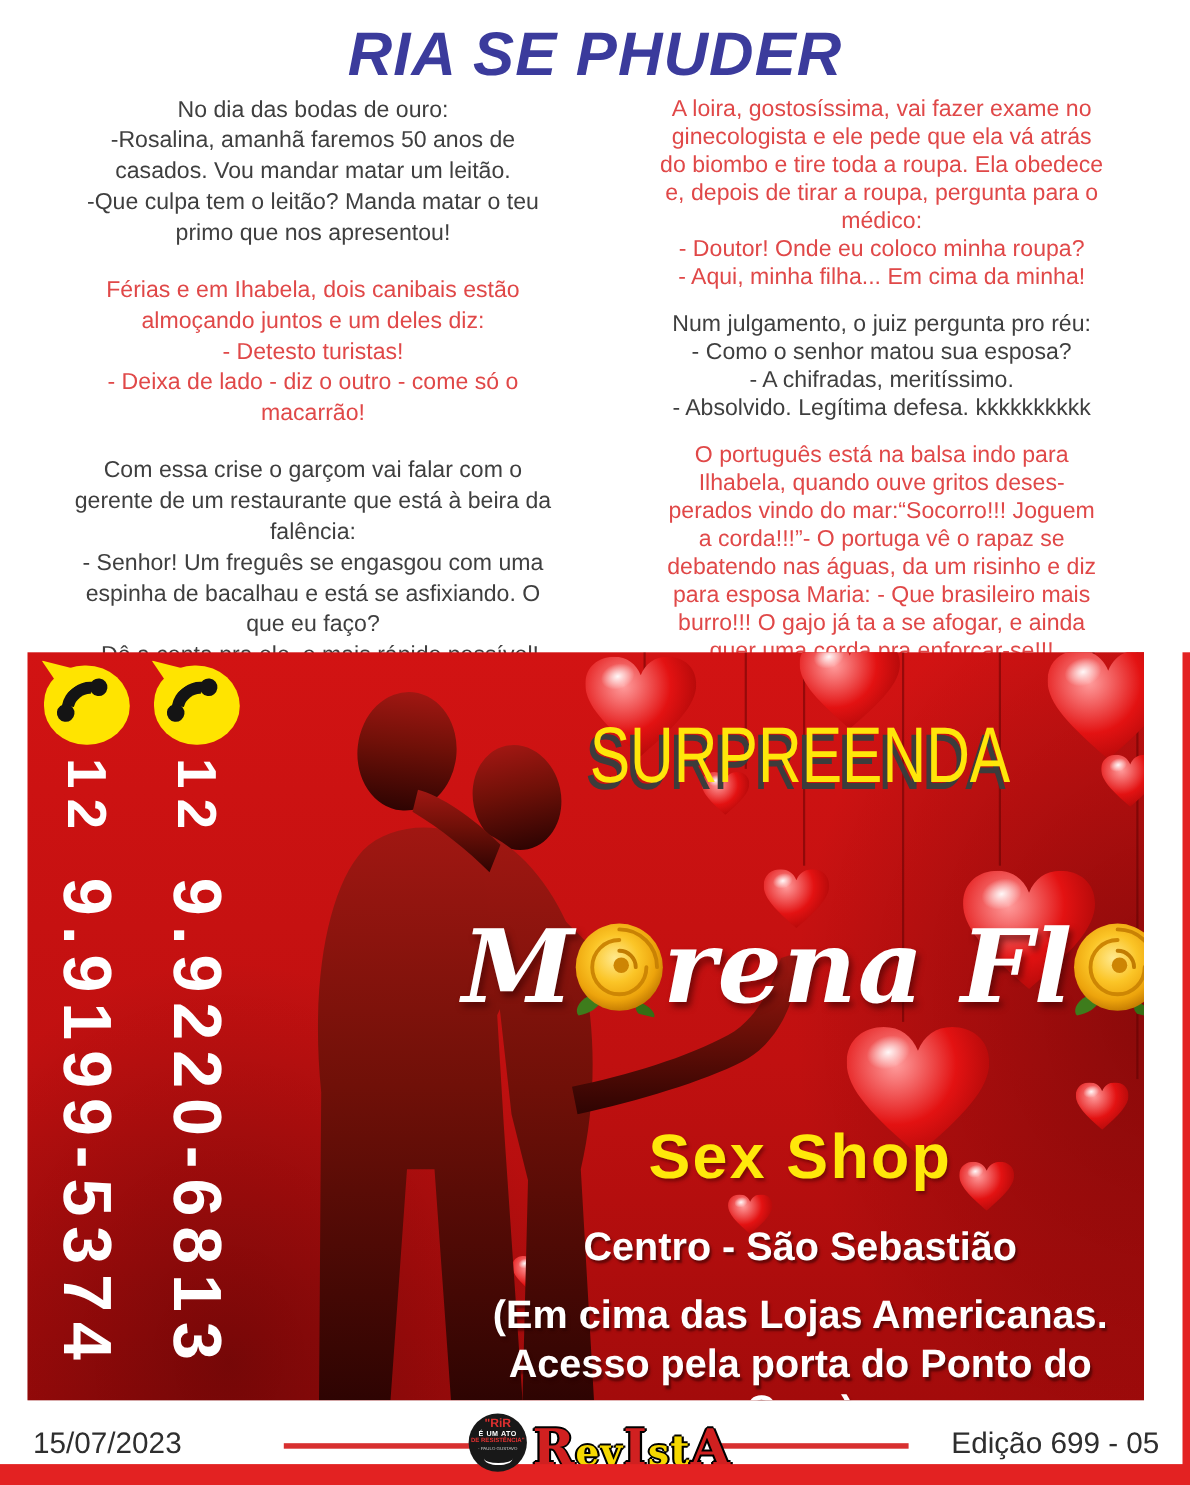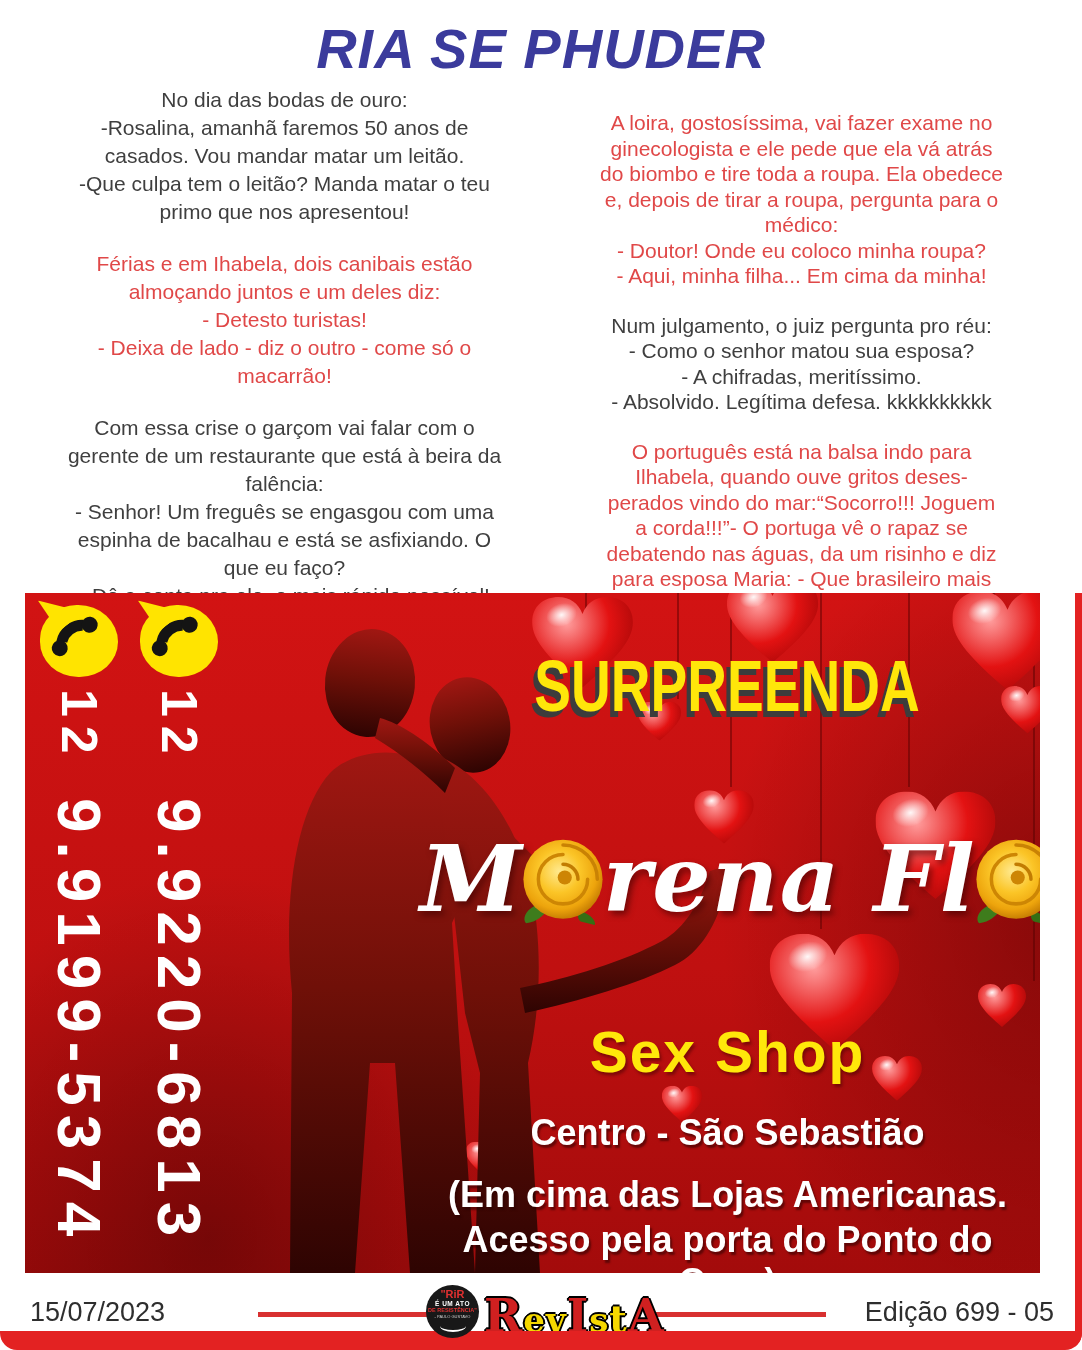--- a/index.html
+++ b/index.html
@@ -1,29 +1,29 @@
 <!DOCTYPE html>
 <html><head>
 <meta charset="utf-8">
 <style>
   * { margin:0; padding:0; box-sizing:border-box; }
   html,body { background:#ffffff; }
   .page { position:relative; width:1082px; height:1350px; background:#fff;
-          font-family:"Liberation Sans", sans-serif; overflow:hidden; margin:0 auto;border-radius:17px; }
+          font-family:"Liberation Sans", sans-serif; overflow:hidden; margin:0 auto; }
 
   
   .title { position:absolute; top:16px; left:0; right:0; text-align:center;
            font-size:56px; font-weight:bold; font-style:italic; color:#3b3b9c; letter-spacing:1px; }
 
   
   .jokes { position:absolute; top:86px; left:26px; width:1034px; display:flex;justify-content:space-between; }
   .col { width:50%; }
   .joke { white-space:pre-line; text-align:center; font-size:21px; }
   .col-left  .joke { line-height:28px; margin-bottom:24px; }
-  .col-right .joke { line-height:25.5px; margin-bottom:17px;margin-top:24px; }
+  .col-right .joke { line-height:25.5px; margin-bottom:17px; }
   .joke.black { color:#3f3f3f; }
   .joke.red   { color:#e04848; }
 
   
   .ad { position:absolute; left:25px; top:593px; width:1015px; height:680px; overflow:hidden;
         background:
           radial-gradient(ellipse 430px 520px at 18% 95%, rgba(40,0,0,.38), transparent 70%),
           radial-gradient(ellipse 520px 640px at 102% 48%, rgba(55,0,0,.42), transparent 65%),
           linear-gradient(180deg, #d21313 0%, #c01010 55%, #a30b0b 100%); }
 
@@ -52,21 +52,21 @@
                      border-top:11px solid #141414; border-radius:50%; }
   .handset::after { content:""; position:absolute; width:16px; height:16px; border-radius:50%;
                     background:#141414; left:-3px; top:6px; box-shadow:38px 0 0 #141414; }
   .vert-number { position:absolute; top:88px; left:50%; transform:translateX(-50%);
                  writing-mode:vertical-rl; color:#fff; font-weight:bold; letter-spacing:9px; white-space:nowrap; }
   .vert-number .ddd { font-size:50px; }
   .vert-number .num { font-size:62px; margin-top:22px; }
 
   
   .ad-block { position:absolute; left:395px; right:5px; text-align:center; z-index:5; }
-  .headline { font-weight:bold; color:#ffe60a; font-size:64px;
+  .headline { font-weight:normal; color:#ffe60a; font-size:64px;
               text-shadow:-5px 6px 0 #3c3c3c; }
   .headline .cond { display:inline-block; transform:scale(.86,1.12); white-space:nowrap; }
   .hl1 { top:56px; } .hl2 { top:140px; }
 
   .brand { top:232px; font-family:"DejaVu Serif", serif; font-style:italic; font-weight:bold;
            font-size:92px; color:#fff; white-space:nowrap; letter-spacing:1px;
            text-shadow:3px 4px 6px rgba(60,0,0,.6); }
   .rose { width:88px; height:88px; vertical-align:-14px; margin:0 -4px; }
 
   .sexshop { top:384px; font-weight:bold; font-size:57px; color:#ffe80a; letter-spacing:2px;

